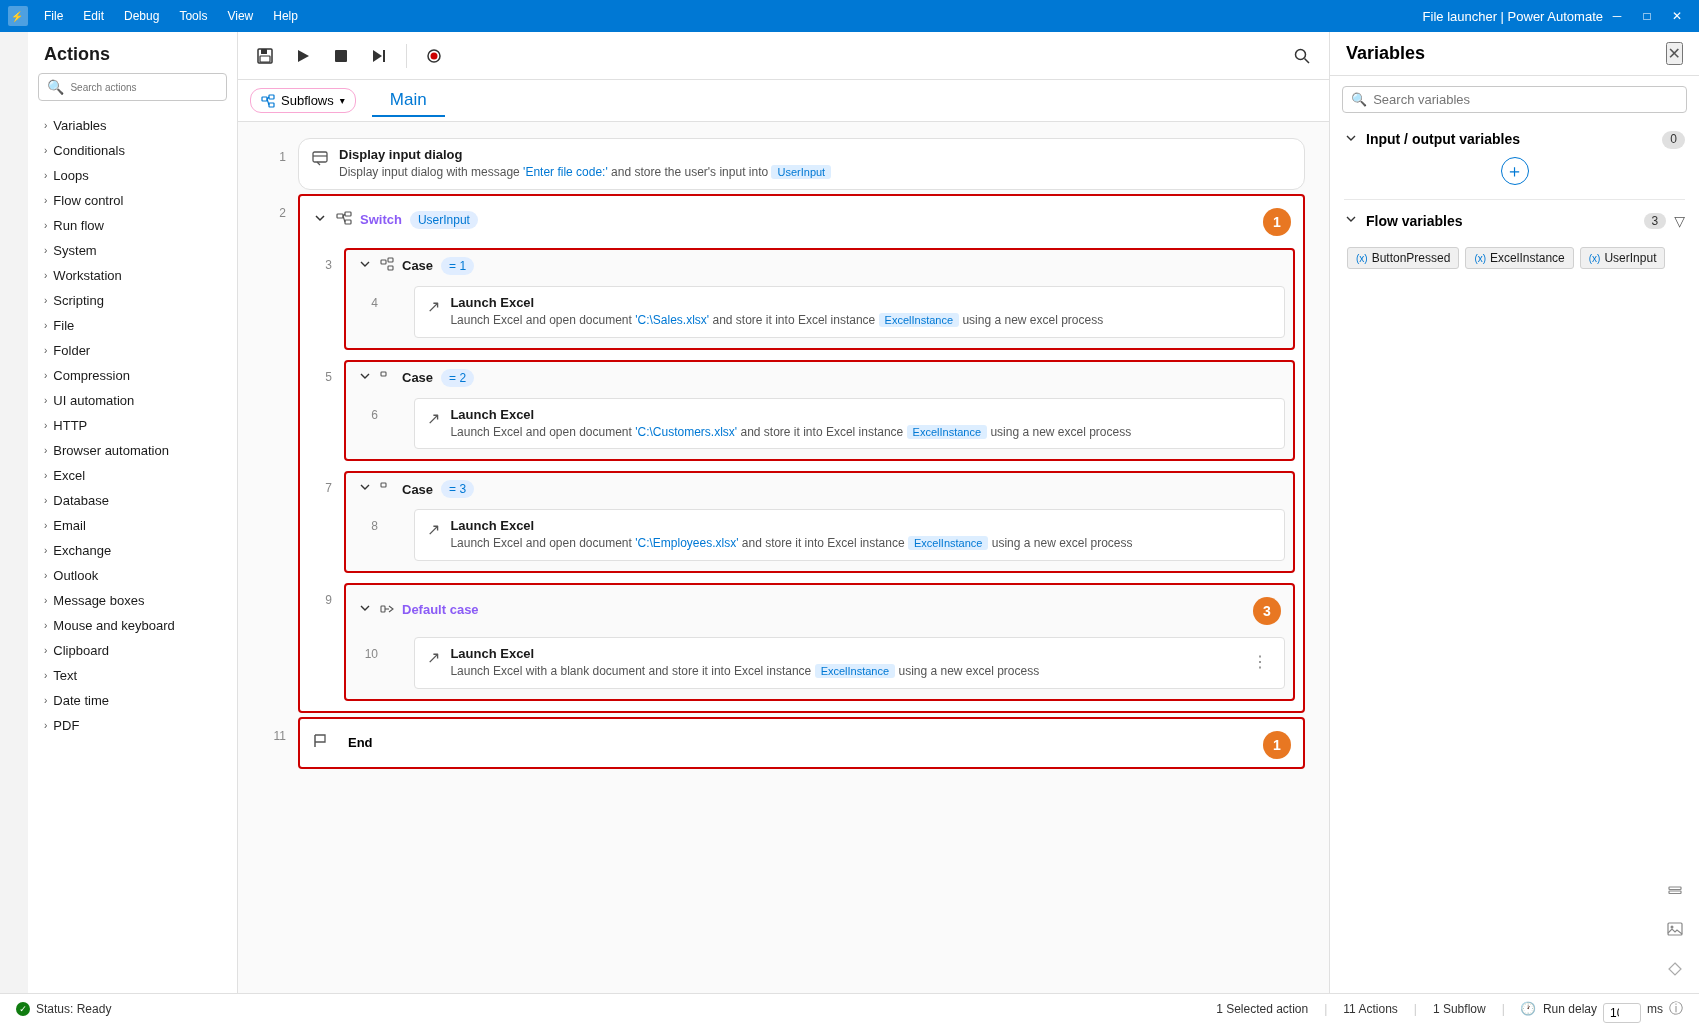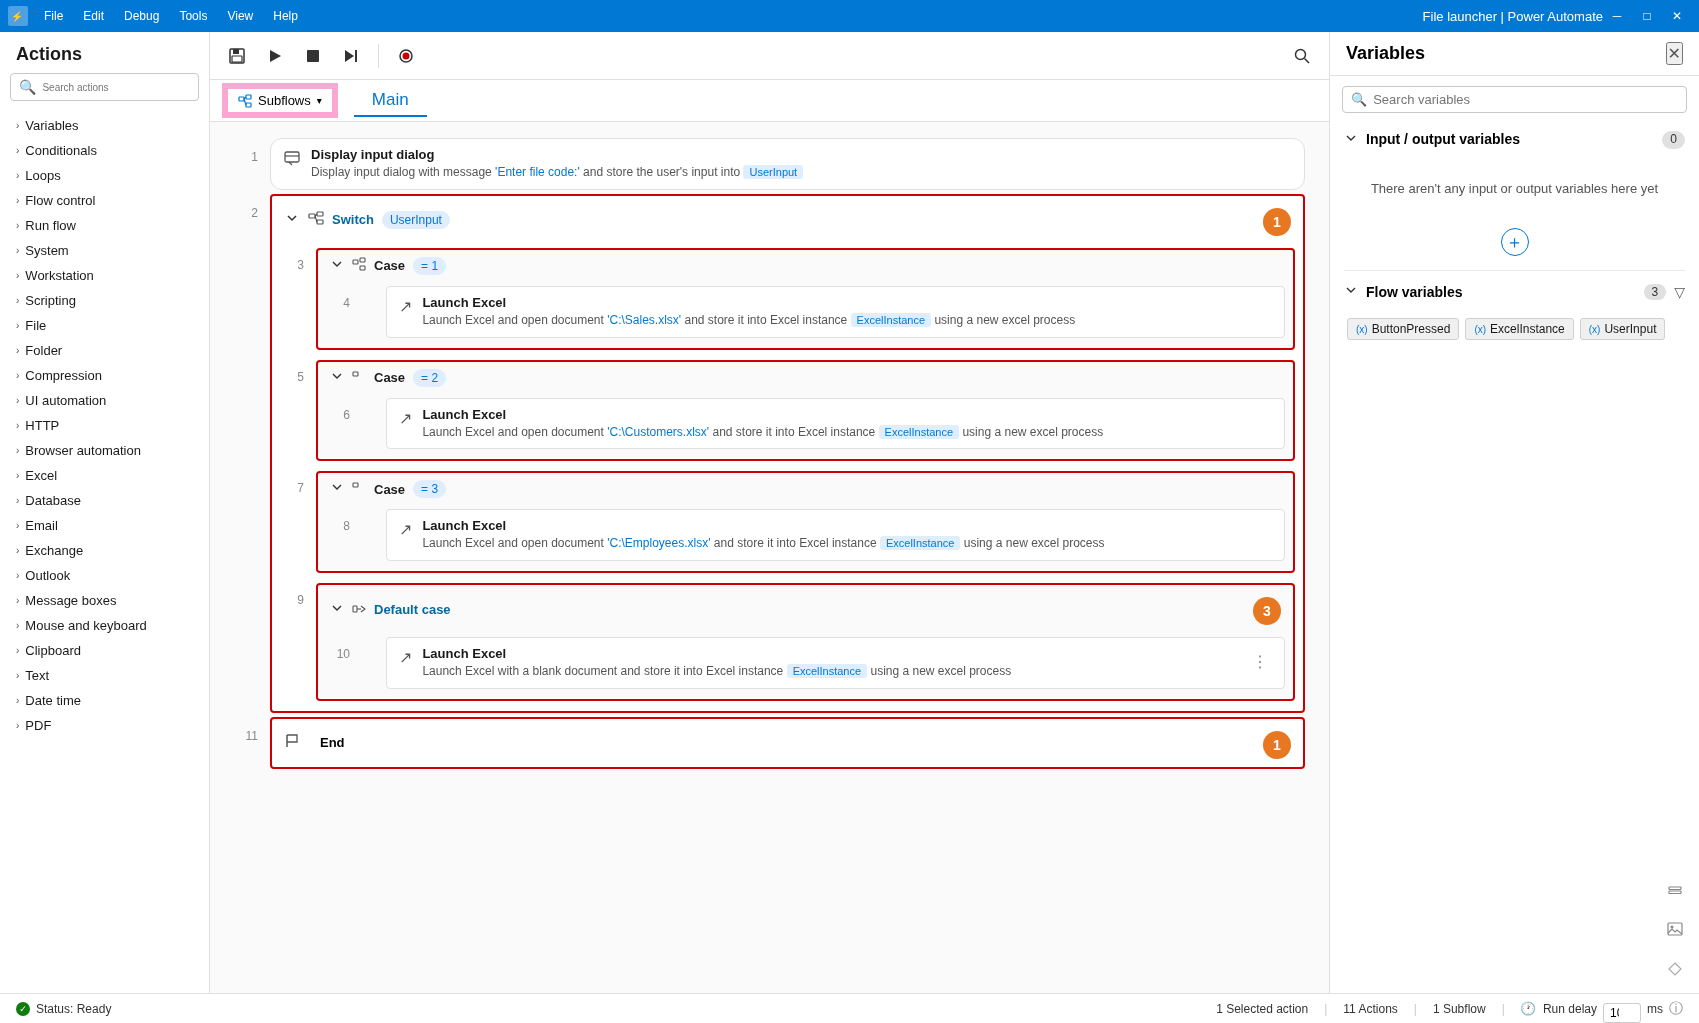--- a/index.html
+++ b/index.html
@@ -22,20 +22,21 @@
     .title-bar-controls button {
       background: none; border: none; color: white; width: 28px; height: 28px;
       cursor: pointer; font-size: 12px; display: flex; align-items: center; justify-content: center;
     }
     .title-bar-icon { width: 20px; height: 20px; margin-right: 8px; background: rgba(255,255,255,0.3); border-radius: 2px; display: flex; align-items: center; justify-content: center; font-size: 10px; }
 
     
     .app-body {
       display: flex;
       height: calc(1023px - 32px - 30px);
+      margin-left: 28px;
     }
 
     
     .actions-panel {
       width: 210px;
       background: #fff;
       border-right: 1px solid #e0e0e0;
       display: flex;
       flex-direction: column;
       flex-shrink: 0;
@@ -109,22 +110,22 @@
       background: #fff;
       border-bottom: 1px solid #e0e0e0;
       display: flex;
       align-items: center;
       padding: 0 12px;
       gap: 8px;
     }
     .subflow-btn {
       display: flex; align-items: center; gap: 6px;
       padding: 4px 10px;
-      border: 6px solid #f9a8d4;
-      border-radius: 0;
+      border: 1px solid #f9a8d4;
+      border-radius: 11px;
       cursor: pointer;
       font-size: 13px;
       background: #fff;
     }
     .tab-main {
       padding: 6px 18px 5px;
       font-size: 17px;
       border-bottom: 2px solid #0078d4;
       color: #0078d4;
       cursor: pointer;
@@ -166,21 +167,21 @@
       color: white; font-size: 14px; font-weight: 700;
       flex-shrink: 0;
       margin-top: 4px;
     }
     .switch-header {
       display: flex; align-items: center; justify-content: space-between;
       padding: 8px 12px;
       cursor: pointer;
     }
     .switch-header-left { display: flex; align-items: center; gap: 8px; font-size: 13px; }
-    .switch-label { font-weight: 600; color: #0369a1; }
+    .switch-label { font-weight: 600; color: #8b5cf6; }
     .switch-badge-pill {
       background: #e0edff;
       color: #0078d4;
       padding: 2px 8px;
       border-radius: 10px;
       font-size: 12px;
     }
     .case-header {
       display: flex; align-items: center; gap: 8px;
       padding: 7px 12px;
@@ -816,21 +817,20 @@
     <div class="var-section">
       <div class="var-section-header">
         <span>
           <svg width="14" height="14" viewBox="0 0 14 14" fill="none">
               <path d="M3 5l4 4 4-4" stroke="#333" stroke-width="1.4" fill="none"></path>
             </svg>
         </span>
         <span class="var-section-title">Input / output variables</span>
         <span class="var-count-badge">0</span>
       </div>
-      <div class="var-empty">There aren't any input or output variables here yet</div>
       <div class="var-add-btn">＋</div>
     </div>
 
     <div class="var-divider"></div>
 
     <div class="var-section2">
       <div class="flow-vars-header">
         <span>
           <svg width="14" height="14" viewBox="0 0 14 14" fill="none">
               <path d="M3 5l4 4 4-4" stroke="#333" stroke-width="1.4" fill="none"></path>

